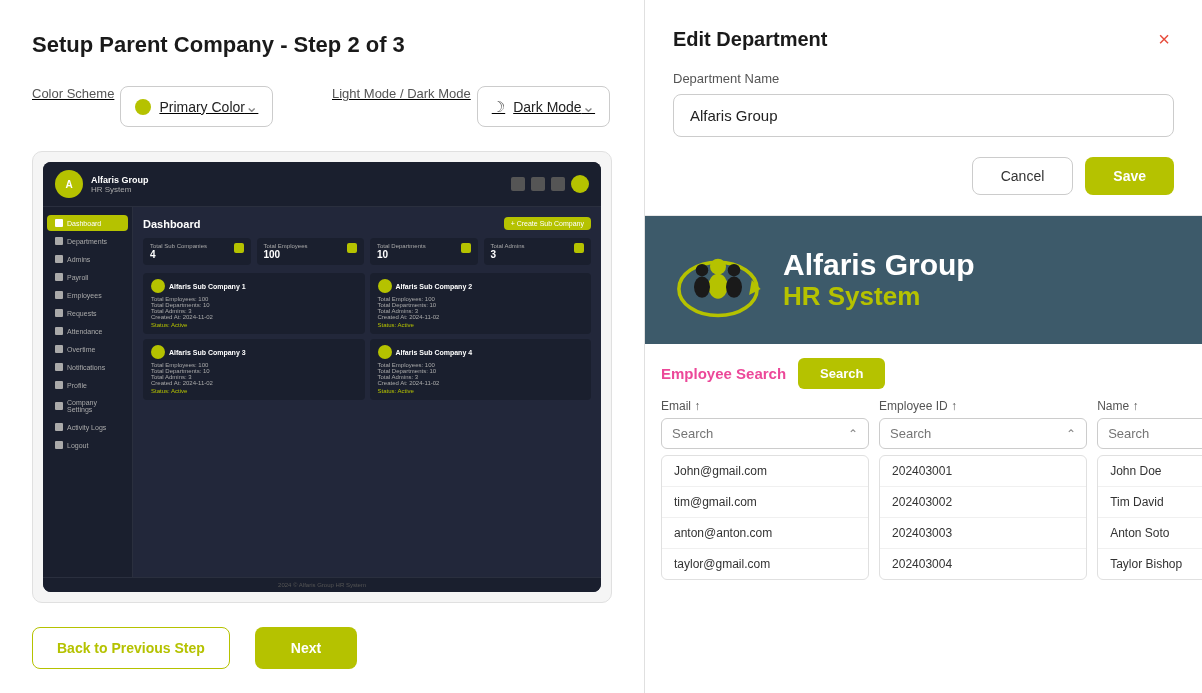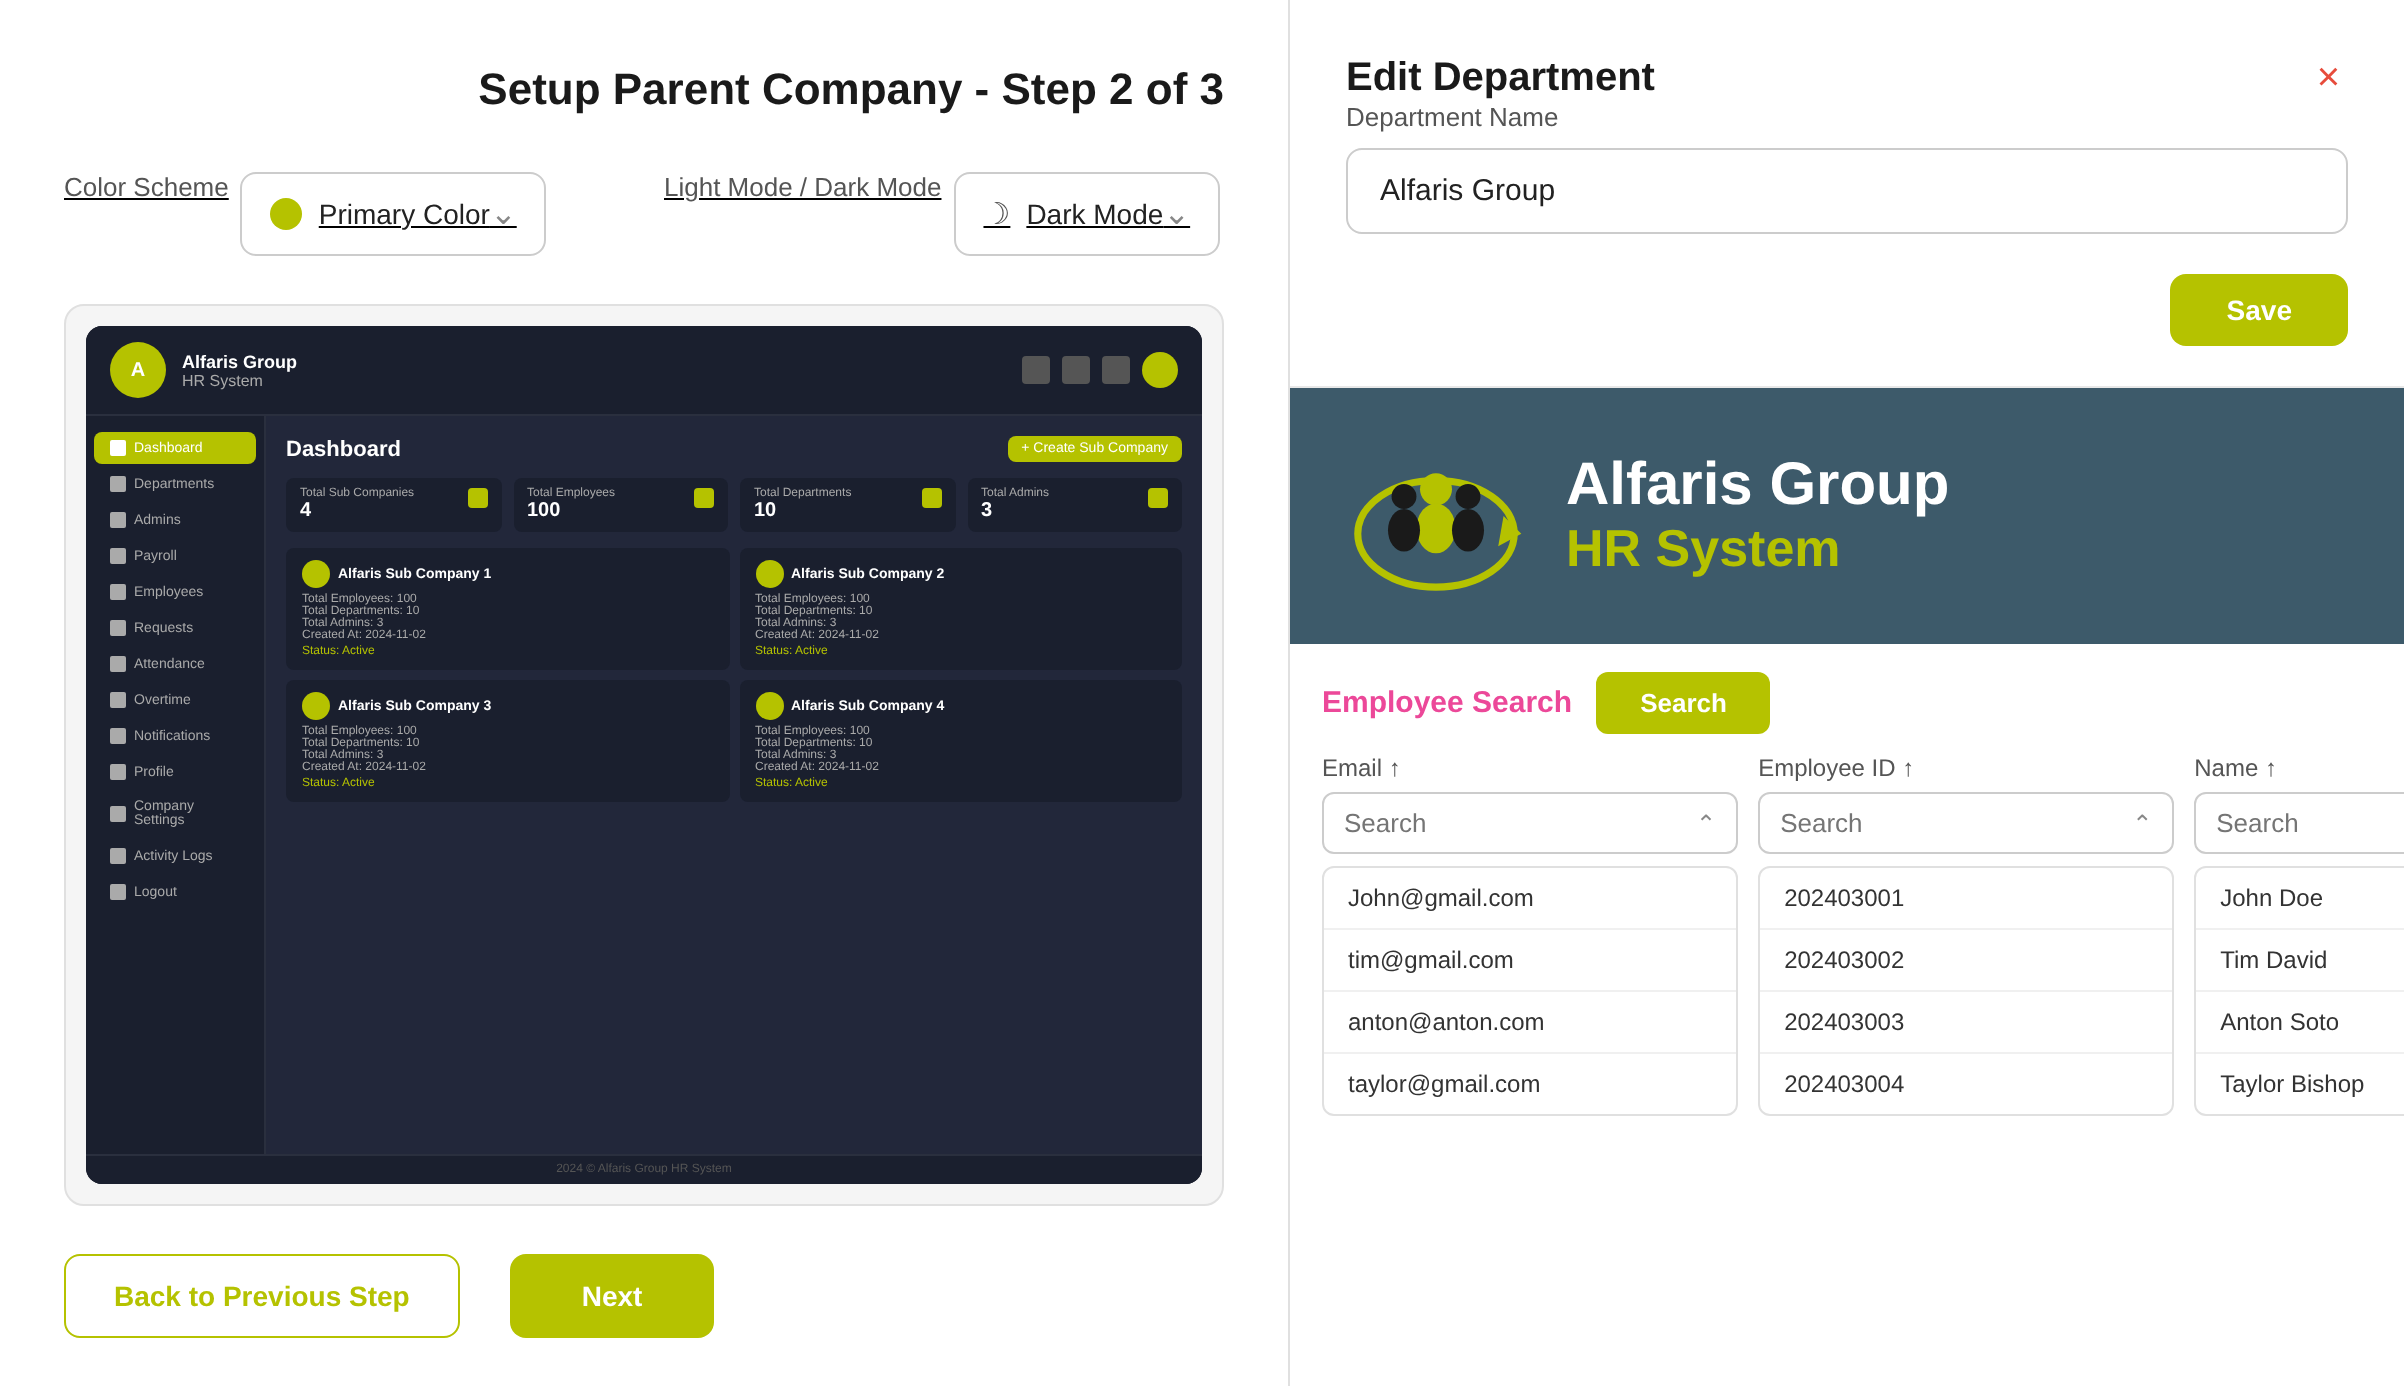--- a/index.html
+++ b/index.html
@@ -21,21 +21,20 @@
       flex-direction: column;
       border-right: 1px solid #e0e0e0;
       position: relative;
     }
 
     .page-title {
       font-size: 22px;
       font-weight: 700;
       color: #1a1a1a;
       margin-bottom: 28px;
-      text-align: right;
     }
 
     .color-scheme-row {
       display: flex;
       gap: 20px;
       margin-bottom: 24px;
     }
 
     .form-group {
       display: flex;
@@ -306,20 +305,21 @@
     
     .modal-section {
       padding: 28px 28px 20px;
       border-bottom: 1px solid #e8e8e8;
     }
 
     .modal-header {
       display: flex;
       align-items: center;
       justify-content: space-between;
+      margin-bottom: 20px;
     }
 
     .modal-title {
       font-size: 20px;
       font-weight: 700;
       color: #1a1a1a;
     }
 
     .modal-close {
       background: none;
@@ -712,20 +712,21 @@
   <div class="modal-section">
     <div class="modal-header">
       <h2 class="modal-title">Edit Department</h2>
       <button class="modal-close">×</button>
     </div>
 
     <label class="dept-name-label">Department Name</label>
     <input class="dept-name-input" type="text" value="Alfaris Group" style="">
 
     <div class="modal-actions">
+      <button class="btn-cancel">Cancel</button>
       <button class="btn-save">Save</button>
     </div>
   </div>
 
   <div class="hr-banner">
     <div class="hr-logo-wrap">
       <svg class="hr-logo-svg" viewBox="0 0 100 90">
 
         <ellipse cx="50" cy="55" rx="44" ry="30" fill="none" stroke="#b5c200" stroke-width="4"></ellipse>
 

